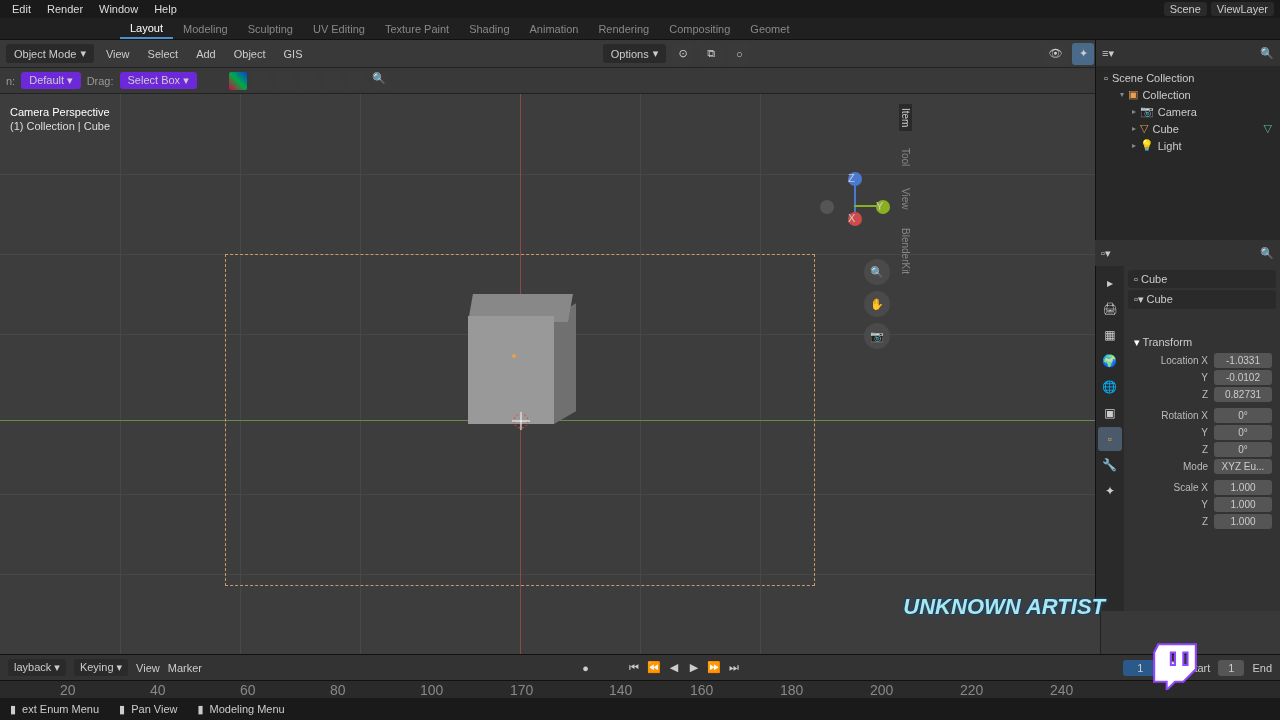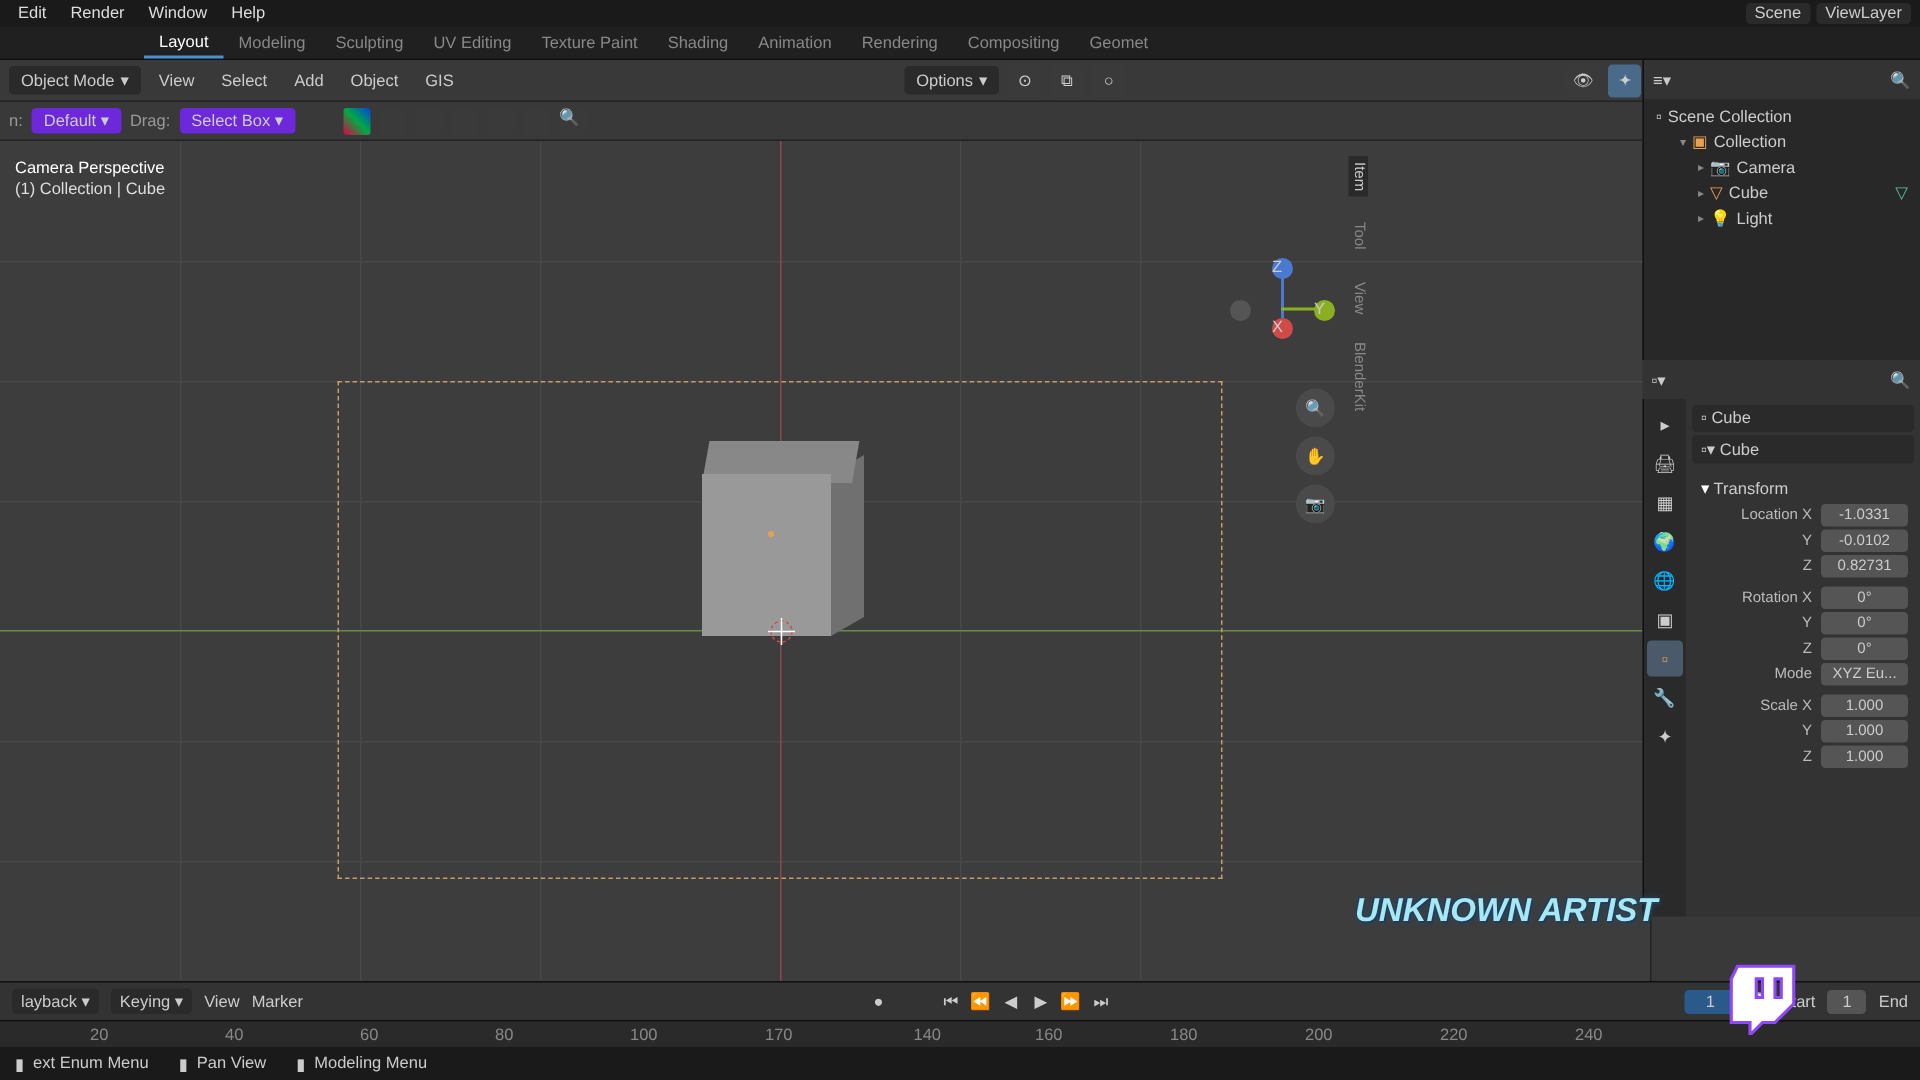--- a/index.html
+++ b/index.html
@@ -1,19 +1,19 @@
 <!DOCTYPE html>
 <html><head>
 <meta charset="utf-8">
 <style>
 *{margin:0;padding:0;box-sizing:border-box;font-family:sans-serif;font-size:11px;color:#ccc;user-select:none}
 body{background:#393939;width:1280px;height:720px;overflow:hidden;position:relative}
 .topbar{height:18px;background:#1a1a1a;display:flex;align-items:center;padding:0 4px}
 .topbar .menu-item{padding:0 8px;color:#ddd;cursor:pointer}
-.workspace-tabs{height:22px;background:#202020;display:flex;align-items:center;padding-left:96px;border-bottom:1px solid #111}
+.workspace-tabs{height:22px;background:#202020;display:flex;align-items:center;padding-left:120px;border-bottom:1px solid #111}
 .workspace-tabs .tab{padding:3px 10px;color:#888;cursor:pointer}
 .workspace-tabs .tab.active{color:#fff;border-bottom:2px solid #4a90d0}
 .scene-bar{position:absolute;top:0;right:0;height:18px;display:flex;align-items:center;gap:4px;background:#1a1a1a;padding-right:6px}
 .scene-bar .drop{background:#2a2a2a;padding:1px 6px;border-radius:3px}
 .header2{height:28px;background:#393939;display:flex;align-items:center;padding:0 6px;gap:6px;border-bottom:1px solid #222}
 .header2 .mode{background:#2a2a2a;padding:3px 8px;border-radius:3px;display:flex;align-items:center;gap:4px}
 .header2 .hmenu{padding:0 6px;cursor:pointer}
 .header2 .spacer{flex:1}
 .header2 .icobtn{width:22px;height:22px;background:#3a3a3a;border-radius:3px;display:flex;align-items:center;justify-content:center}
 .header2 .icobtn.on{background:#4a6a8a}
@@ -63,34 +63,34 @@
 .tree-item{display:flex;align-items:center;gap:4px;padding:2px 4px}
 .tree-item .arrow{color:#888;font-size:8px}
 .tree-item .ind1{padding-left:12px}
 .tree-item .ind2{padding-left:24px}
 .properties{width:185px;background:#333;border-left:1px solid #111;display:flex;height:345px}
 .prop-tabs{width:28px;background:#2a2a2a;display:flex;flex-direction:column;padding-top:4px}
 .prop-tabs .ptab{width:24px;height:24px;margin:1px auto;border-radius:3px;display:flex;align-items:center;justify-content:center;font-size:12px}
 .prop-tabs .ptab.active{background:#4a5a6a}
 .prop-body{flex:1;padding:4px;overflow:hidden}
 .prop-hdr{background:#2a2a2a;padding:3px 6px;margin-bottom:2px;border-radius:3px}
-.prop-section{margin-top:7px}
+.prop-section{margin-top:24px}
 .prop-section .title{padding:3px 6px;color:#fff}
 .prop-row{display:flex;align-items:center;padding:1px 4px}
 .prop-row .plbl{flex:1;text-align:right;padding-right:6px;font-size:10px;color:#bbb}
 .prop-row .pval{background:#555;padding:2px 4px;border-radius:3px;width:58px;text-align:center;font-size:10px}
 .timeline{height:26px;background:#333;display:flex;align-items:center;padding:0 8px;gap:8px;border-top:1px solid #111}
 .timeline .drop{background:#2a2a2a;padding:2px 6px;border-radius:3px}
 .timeline .spacer{flex:1}
 .timeline .play-controls{display:flex;gap:2px}
 .timeline .pc{width:18px;height:18px;display:flex;align-items:center;justify-content:center;color:#ccc}
 .timeline .frame{background:#2a5a8a;padding:2px 14px;border-radius:3px}
 .timeline .numfield{background:#555;padding:2px 10px;border-radius:3px}
 .ruler{height:18px;background:#2a2a2a;display:flex;align-items:center;position:relative;border-top:1px solid #111}
-.ruler .tick{position:absolute;color:#888;font-size:11px}
+.ruler .tick{position:absolute;color:#888;font-size:14px}
 .statusbar{height:22px;background:#1a1a1a;display:flex;align-items:center;padding:0 10px;gap:20px}
 .statusbar .item{display:flex;align-items:center;gap:6px;color:#999}
 .watermark{position:absolute;right:175px;bottom:100px;font-size:22px;font-weight:bold;font-style:italic;color:#a8e8f0;text-shadow:0 0 4px #2a4a6a,-1px -1px 0 #1a3a5a,1px 1px 0 #1a3a5a}
 .twitch-ico{position:absolute;right:80px;bottom:30px;width:50px;height:50px}
 .right-col{position:absolute;right:0;top:40px;width:185px;height:580px;display:flex;flex-direction:column}
 </style>
 </head>
 <body>
 
 <div class="topbar">

